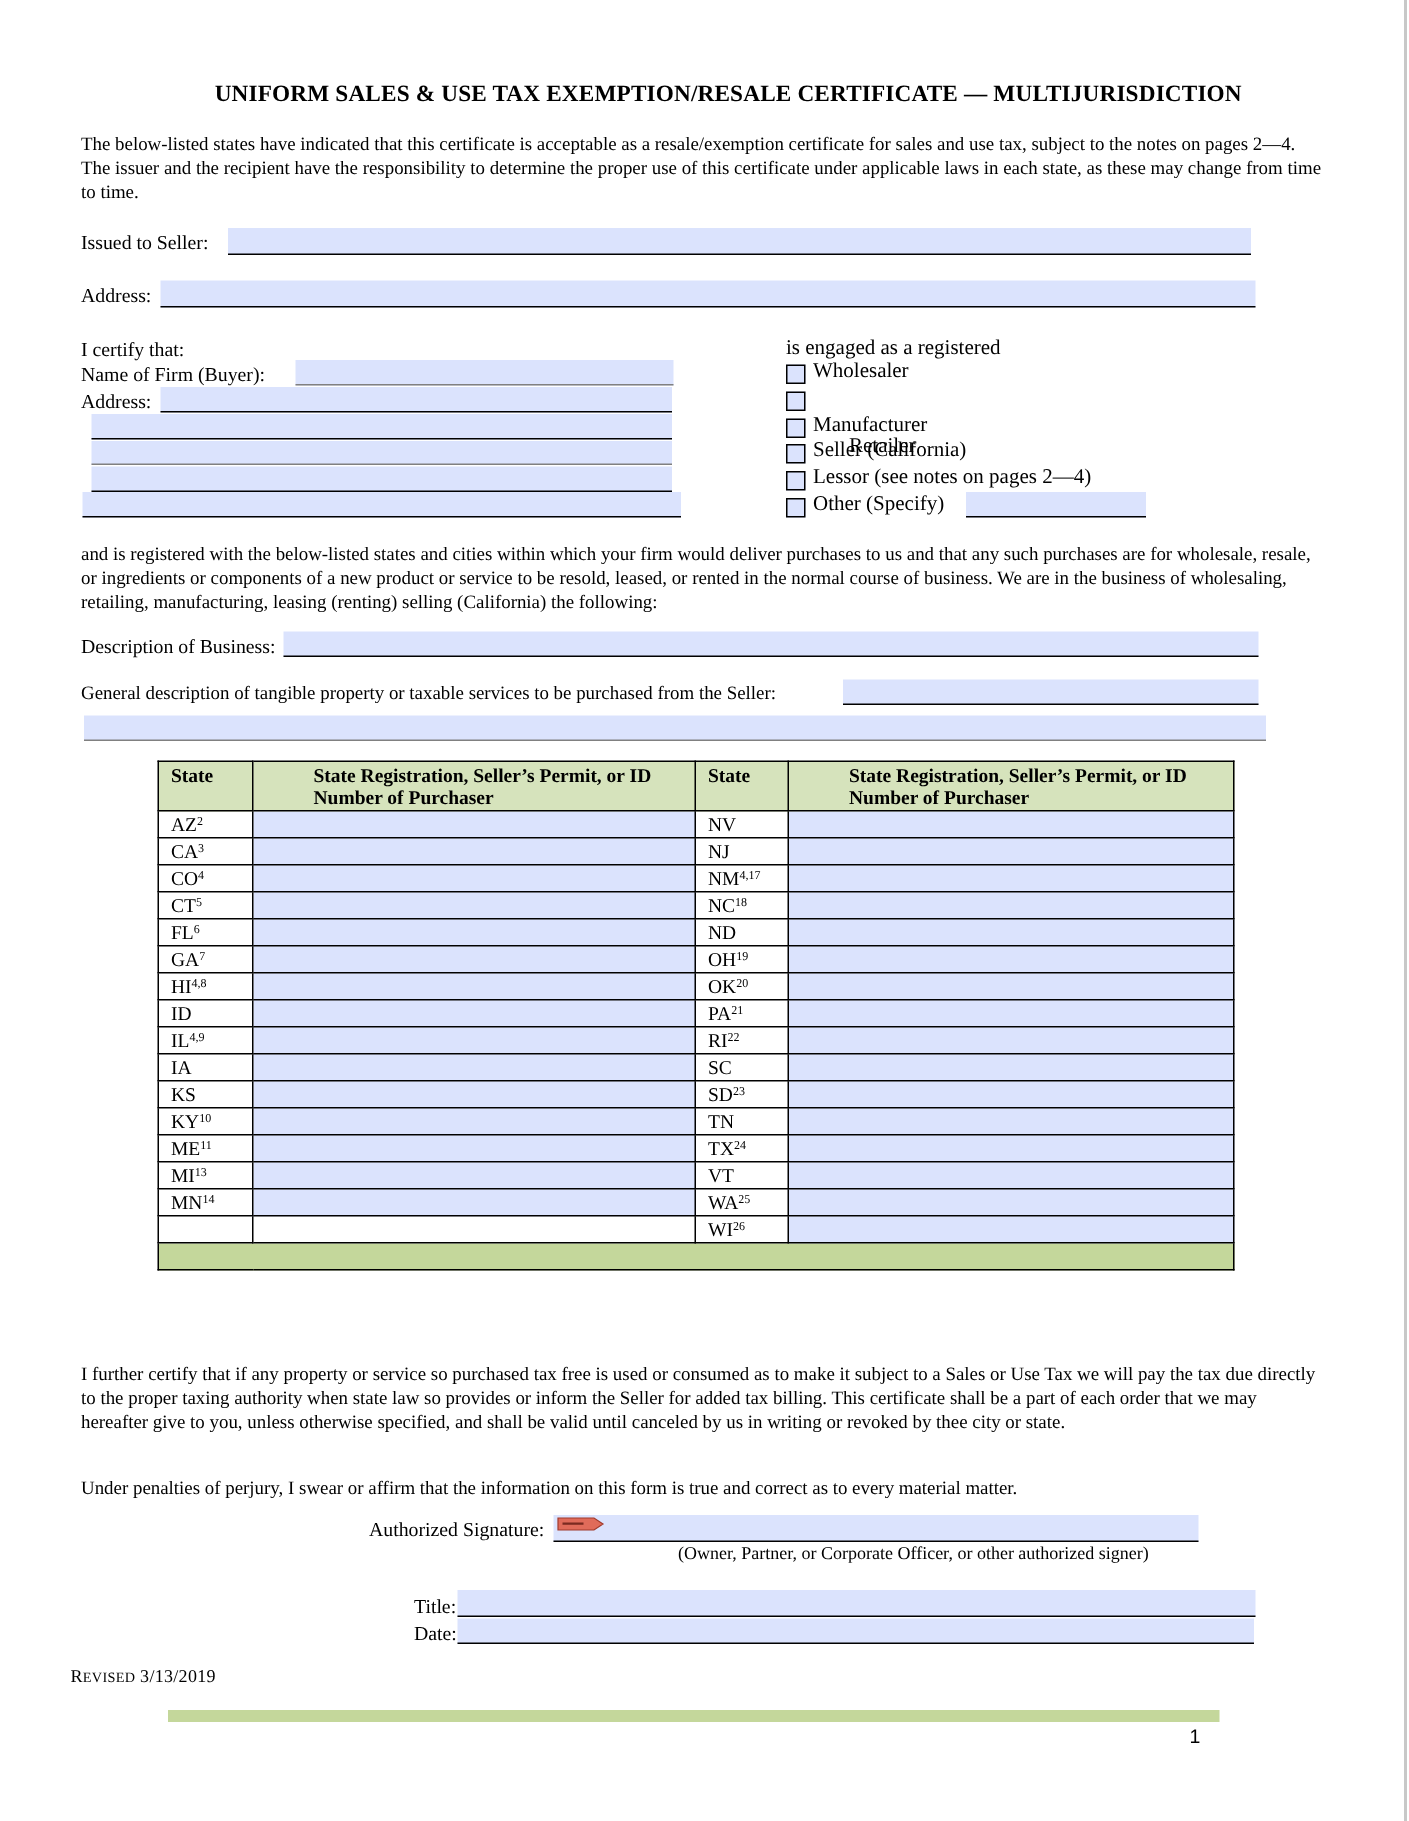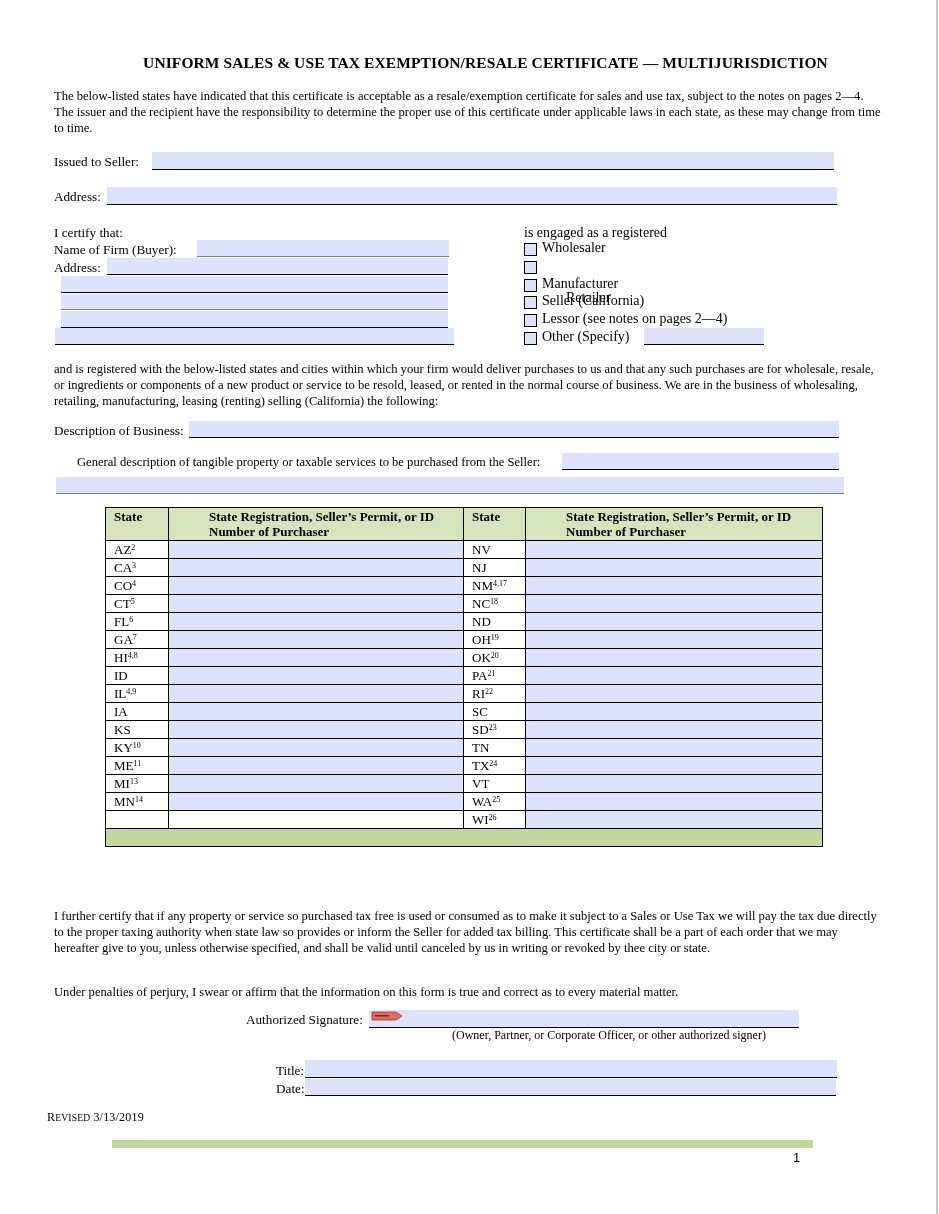--- a/index.html
+++ b/index.html
@@ -90,21 +90,21 @@
 <div class="field" style="left:644px; top:328px; width:120px; height:17px;">
   <input type="text" value="" style="">
 </div>
 
 <div class="abs para" style="top:361px;">and is registered with the below-listed states and cities within which your firm would deliver purchases to us and that any such purchases are for wholesale, resale, or ingredients or components of a new product or service to be resold, leased, or rented in the normal course of business. We are in the business of wholesaling, retailing, manufacturing, leasing (renting) selling (California) the following:</div>
 
 <div class="abs lbl" style="left:54px; top:423px;">Description of Business:</div>
 <div class="field" style="left:189px; top:421px; width:650px; height:17px;">
   <input type="text" value="" style="">
 </div>
-<div class="abs lbl" style="left:54px; top:455px; font-size:12.6px;margin-left:23px;">General description of tangible property or taxable services to be purchased from the Seller:</div>
+<div class="abs lbl" style="left:54px; top:455px; font-size:12.6px;">General description of tangible property or taxable services to be purchased from the Seller:</div>
 <div class="field" style="left:562px; top:453px; width:277px; height:17px;">
   <input type="text" value="" style="">
 </div>
 <div class="field grey" style="left:56px; top:477px; width:788px; height:17px;">
   <input type="text" value="" style="">
 </div>
 
 <table class="states">
   <colgroup>
     <col style="width:63px">

